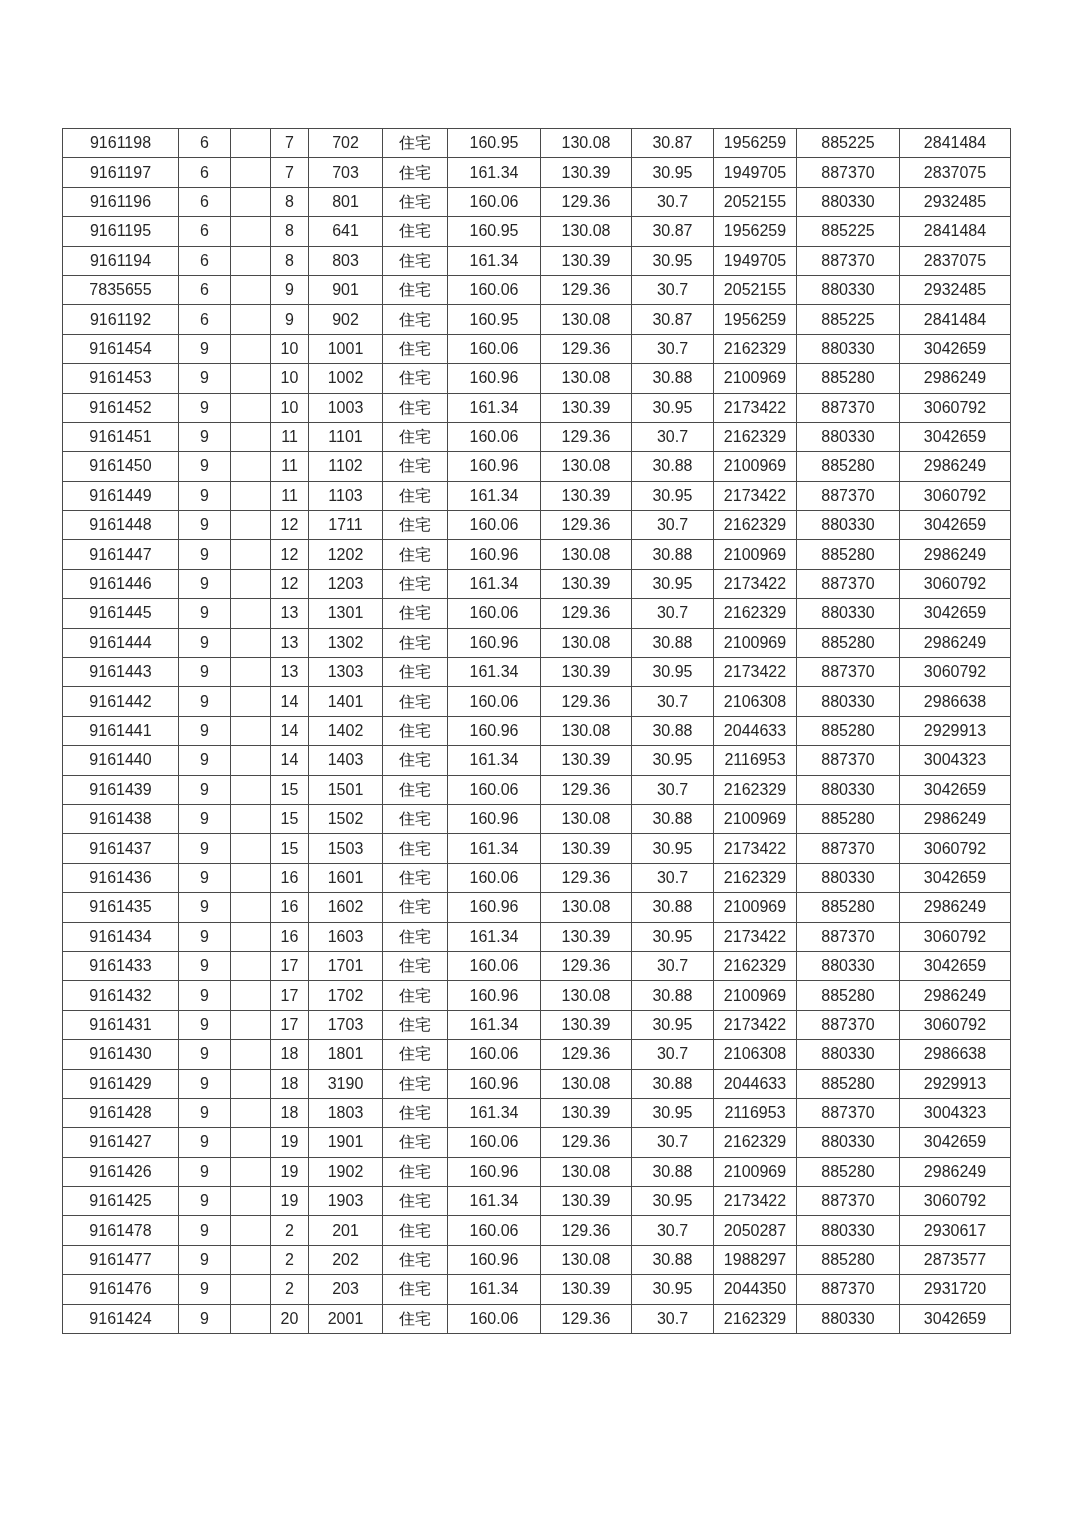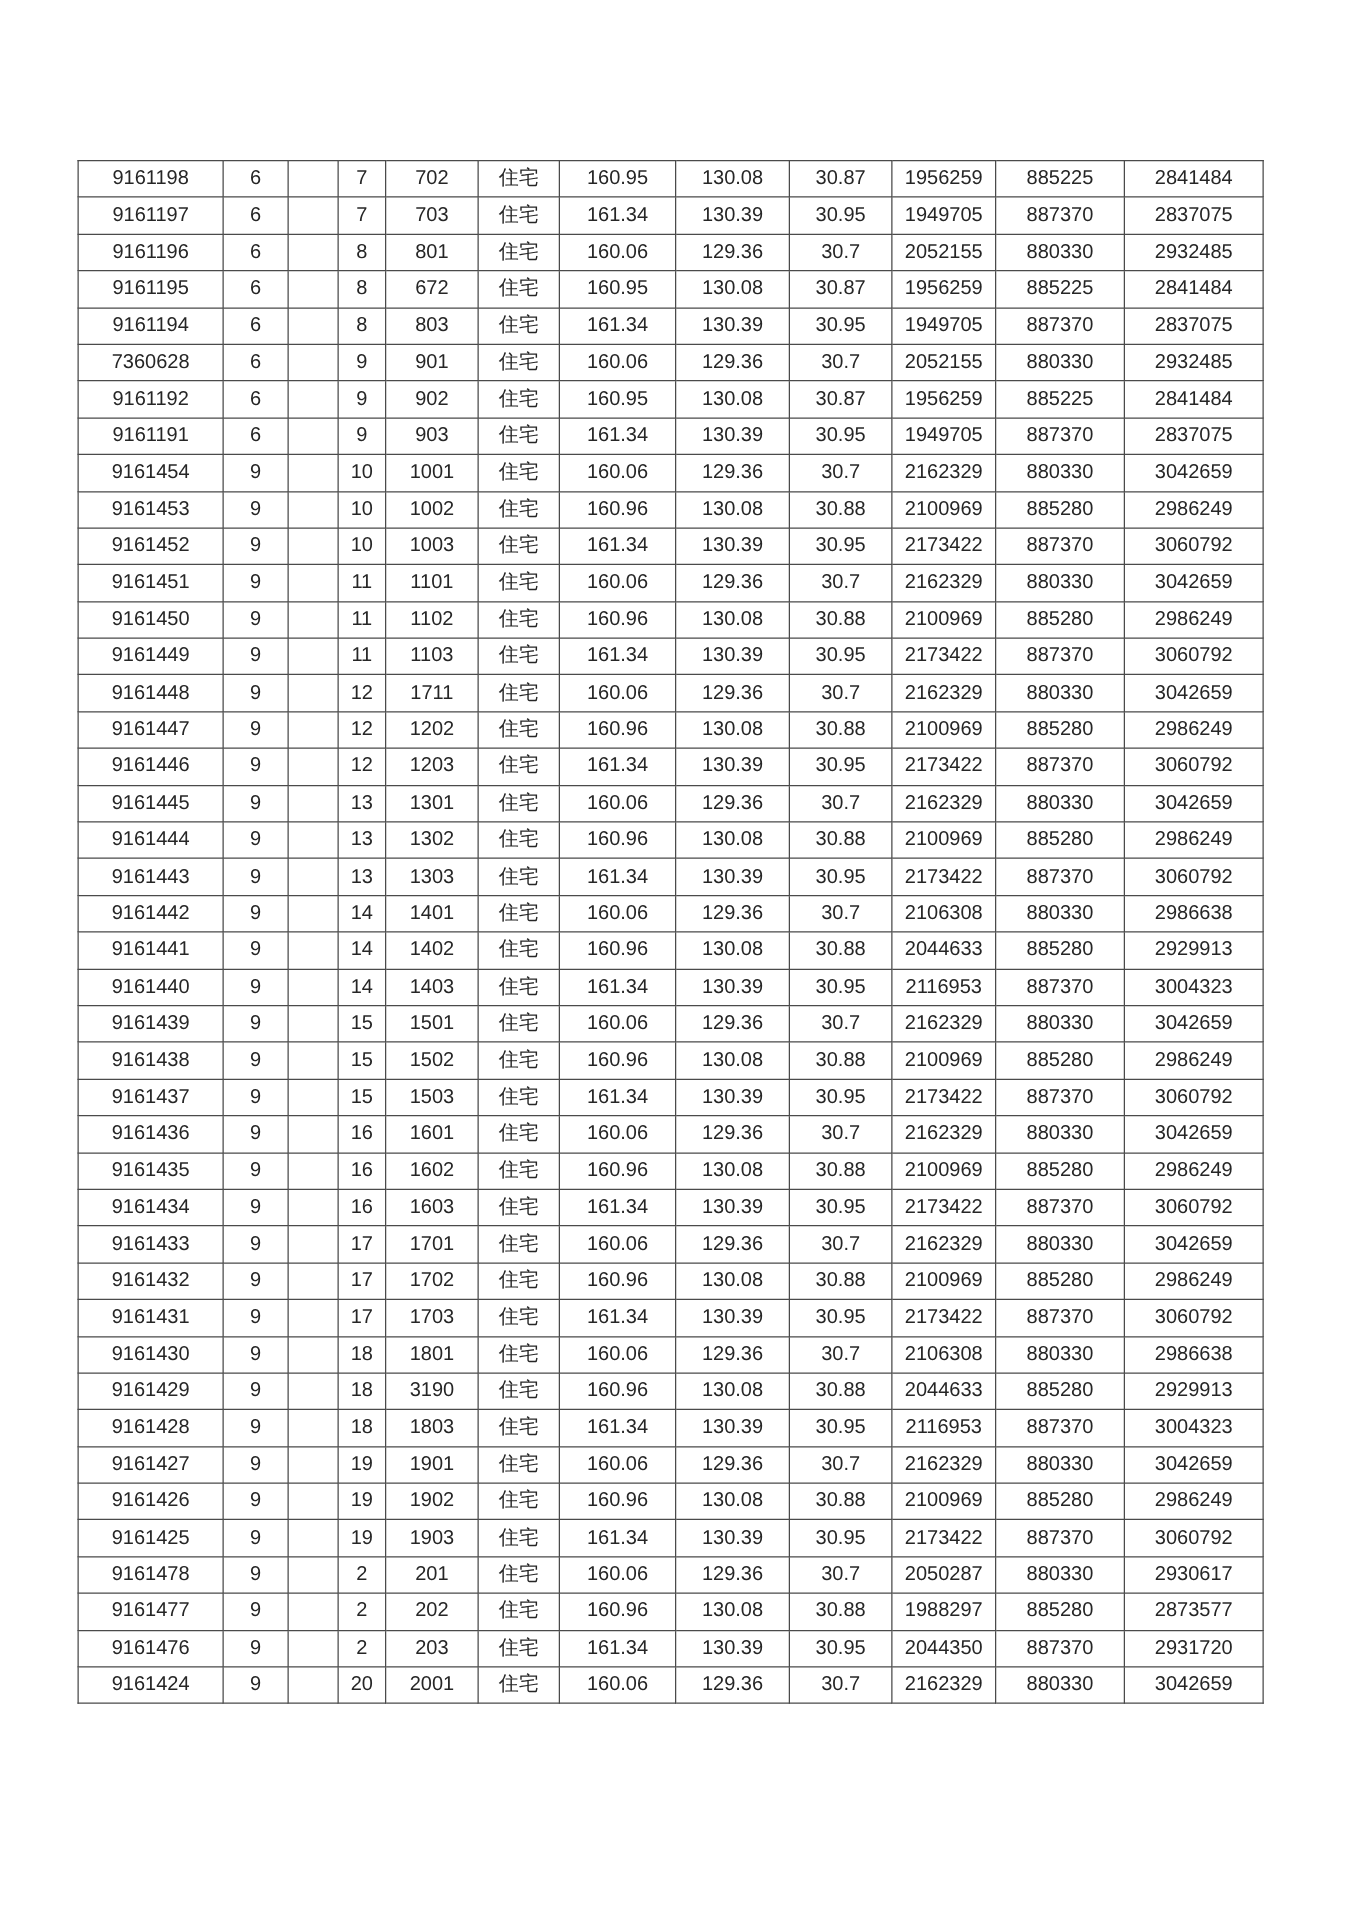--- a/index.html
+++ b/index.html
@@ -97,21 +97,21 @@
           <td>30.7</td>
           <td>2052155</td>
           <td>880330</td>
           <td>2932485</td>
         </tr>
         <tr>
           <td>9161195</td>
           <td>6</td>
           <td></td>
           <td>8</td>
-          <td>672</td>
+          <td>641</td>
           <td>住宅</td>
           <td>160.95</td>
           <td>130.08</td>
           <td>30.87</td>
           <td>1956259</td>
           <td>885225</td>
           <td>2841484</td>
         </tr>
         <tr>
           <td>9161194</td>
@@ -121,21 +121,21 @@
           <td>803</td>
           <td>住宅</td>
           <td>161.34</td>
           <td>130.39</td>
           <td>30.95</td>
           <td>1949705</td>
           <td>887370</td>
           <td>2837075</td>
         </tr>
         <tr>
-          <td>7360628</td>
+          <td>7835655</td>
           <td>6</td>
           <td></td>
           <td>9</td>
           <td>901</td>
           <td>住宅</td>
           <td>160.06</td>
           <td>129.36</td>
           <td>30.7</td>
           <td>2052155</td>
           <td>880330</td>
@@ -147,34 +147,20 @@
           <td></td>
           <td>9</td>
           <td>902</td>
           <td>住宅</td>
           <td>160.95</td>
           <td>130.08</td>
           <td>30.87</td>
           <td>1956259</td>
           <td>885225</td>
           <td>2841484</td>
-        </tr>
-        <tr>
-          <td>9161191</td>
-          <td>6</td>
-          <td></td>
-          <td>9</td>
-          <td>903</td>
-          <td>住宅</td>
-          <td>161.34</td>
-          <td>130.39</td>
-          <td>30.95</td>
-          <td>1949705</td>
-          <td>887370</td>
-          <td>2837075</td>
         </tr>
         <tr>
           <td>9161454</td>
           <td>9</td>
           <td></td>
           <td>10</td>
           <td>1001</td>
           <td>住宅</td>
           <td>160.06</td>
           <td>129.36</td>

